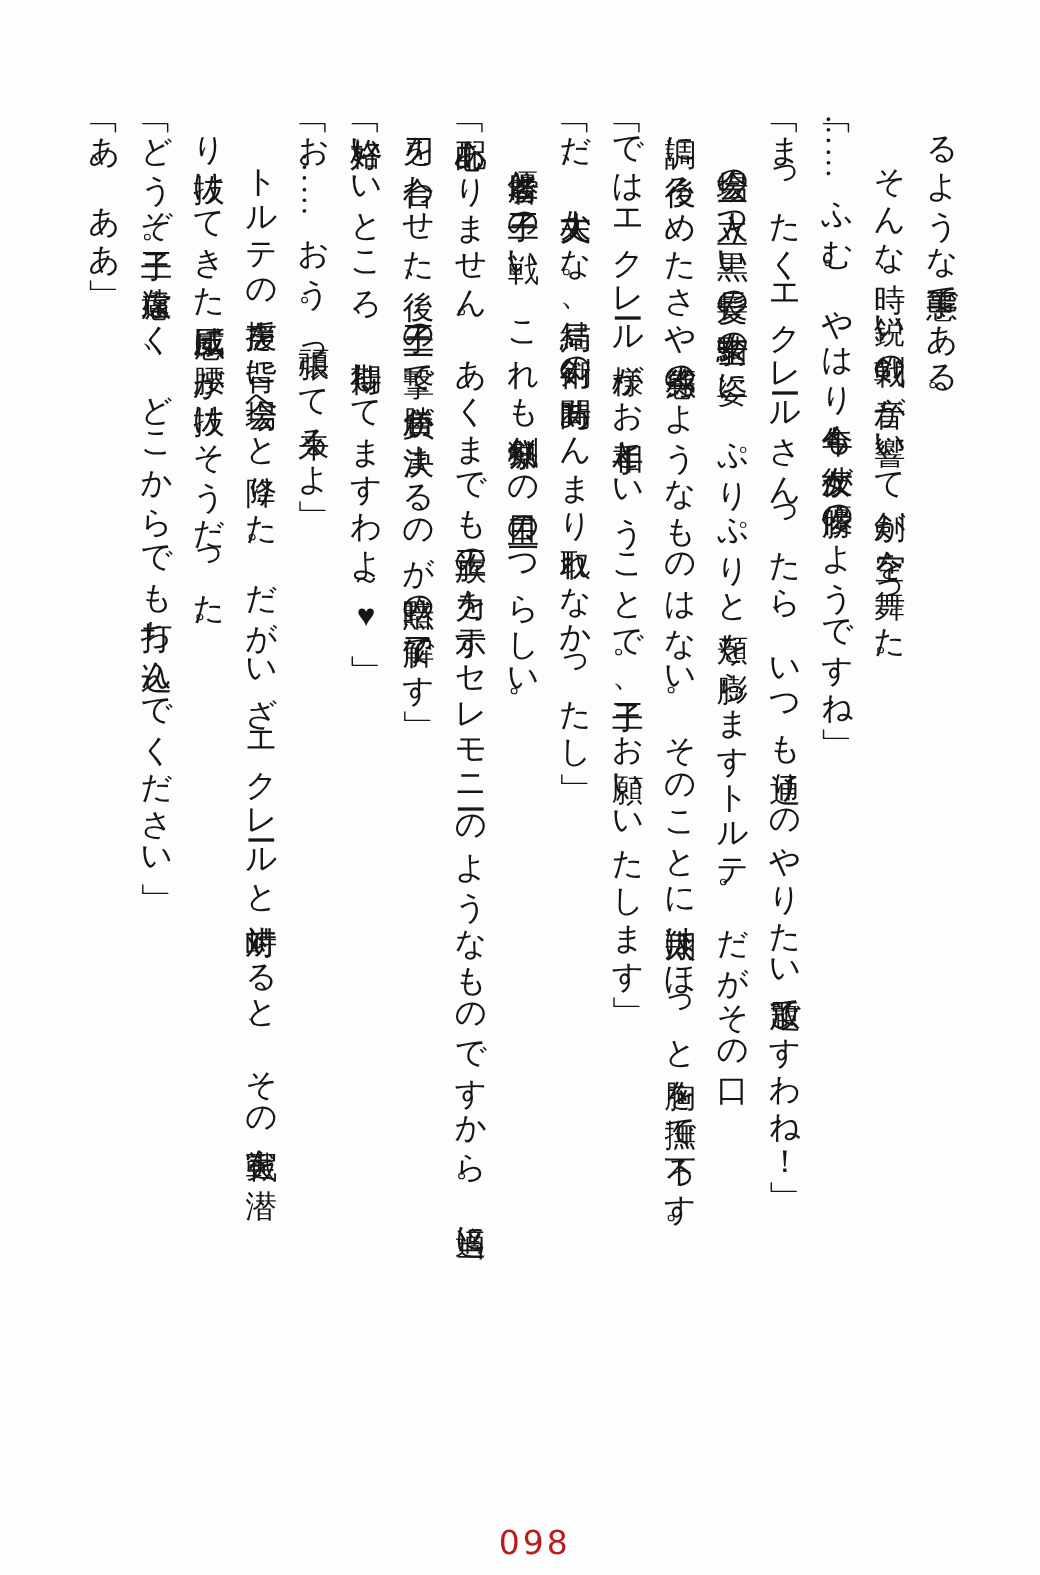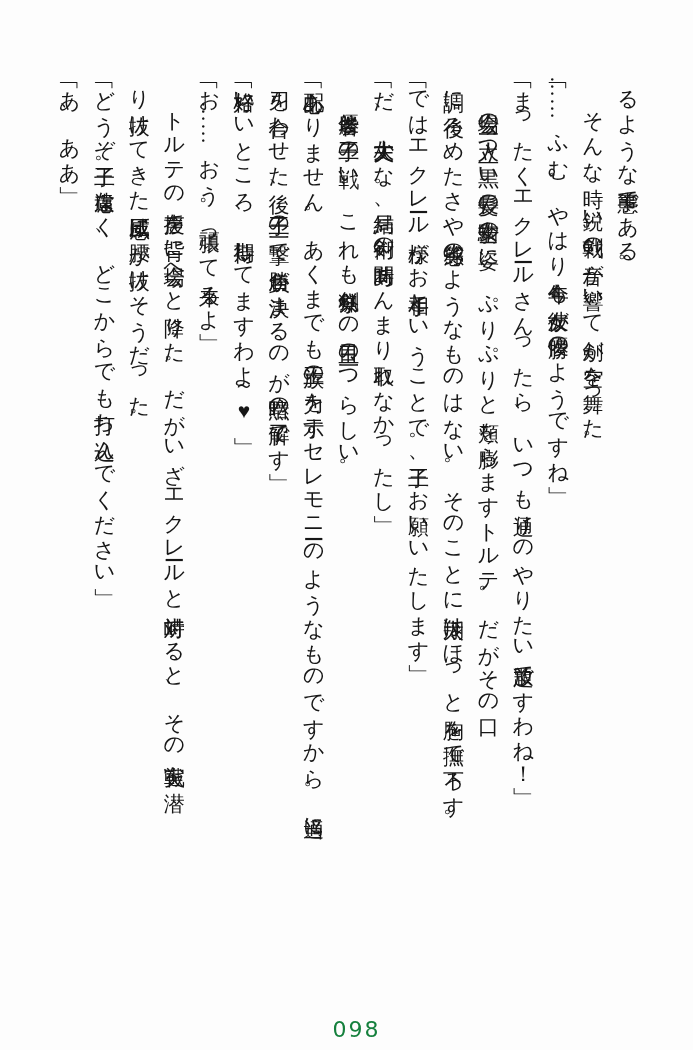--- a/index.html
+++ b/index.html
@@ -34,21 +34,21 @@
   }
   .page-number {
     position: absolute;
     left: 0;
     right: 0;
     bottom: 8px;
     text-align: center;
     font-family: "DejaVu Sans", "Liberation Sans", sans-serif;
     font-size: 22px;
     letter-spacing: 2px;
-    color: #15803d;
+    color: #b91c1c;
     margin-left: 20px;
   }
 </style>
 </head>
 <body>
 
 <div class="page">
   <div class="text-area">
     <p class="text-col">るような事態である。</p>
     <p class="text-col">　そんな時、鋭い剣戟の音が響いて剣が空を舞った。</p>

